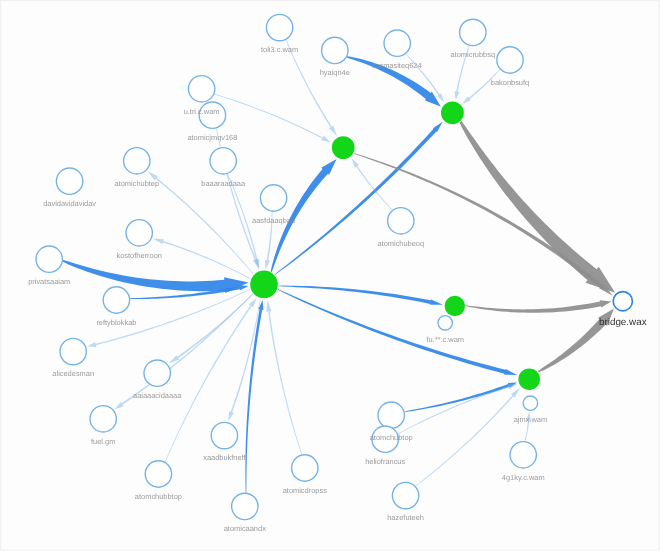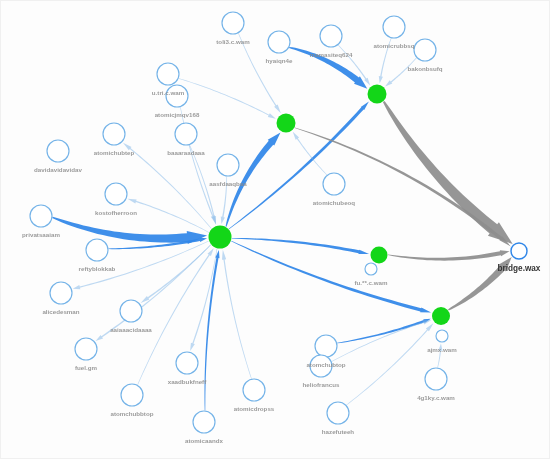--- a/index.html
+++ b/index.html
@@ -9,21 +9,20 @@
   }
   #canvas-wrap {
     position: relative;
     width: 550px;
     height: 459px;
     background: #fdfdfd;
     border: 1px solid #f0f0f0;
     box-sizing: border-box;
     overflow: hidden;
     font-family: "Liberation Sans", sans-serif;
-    font-weight: bold;
   }
   #graph-svg {
     position: absolute;
     top: 0;
     left: 0;
     width: 550px;
     height: 459px;
     display: block;
   }
   .node-label {

